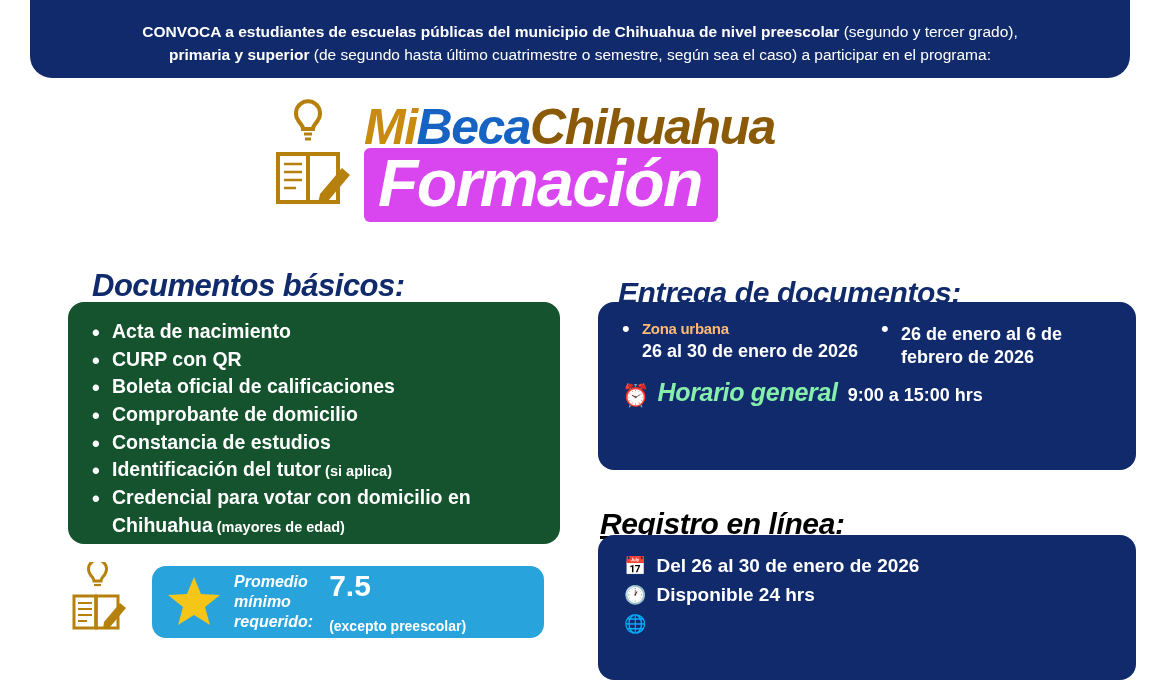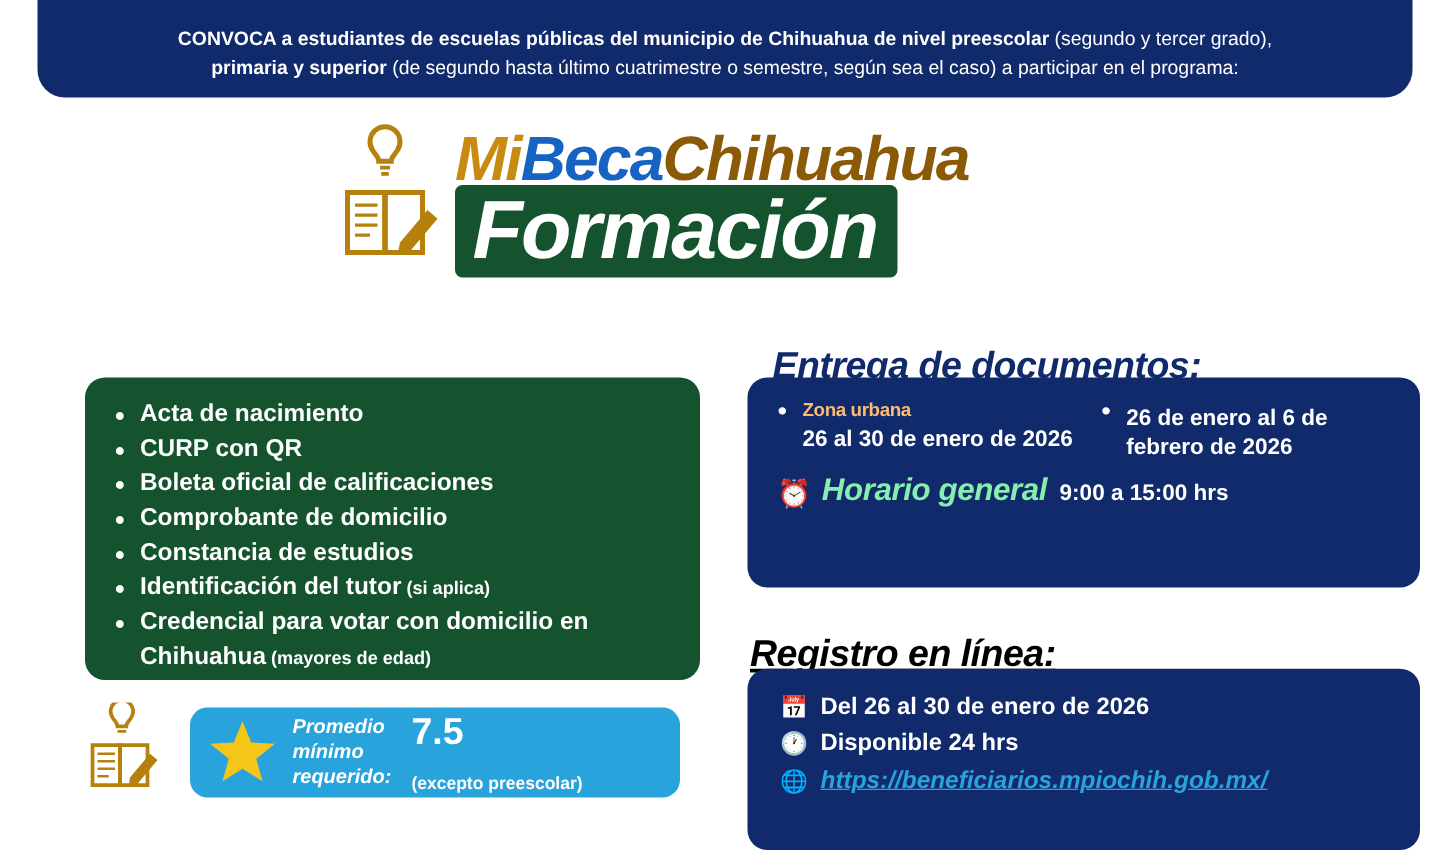--- a/index.html
+++ b/index.html
@@ -34,21 +34,21 @@
   .logo-line1 {
     position: absolute; left: 96px; top: 6px;
     font-size: 50px; font-weight: bold; letter-spacing: -1.5px;
     white-space: nowrap; font-style: italic;
   }
   .logo-line1 .mi { color:#C98A10; }
   .logo-line1 .beca { color:#1763C4; }
   .logo-line1 .chih { color:#8A5A06; }
   .logo-line2 {
     position: absolute; left: 96px; top: 56px;
-    background: #14532d; border-radius: 6px; padding: 2px 16px 6px 14px;
+    background: #d946ef; border-radius: 6px; padding: 2px 16px 6px 14px;
     display: inline-block;
   }
   .logo-line2 span {
     color: #ffffff; font-size: 66px; font-weight: bold; font-style: italic;
     letter-spacing: -1.5px; line-height: 1;
   }
 
   
   .docs-title {
     position: absolute; left: 92px; top: 268px;
@@ -168,20 +168,21 @@
       </svg>
     </div>
     <div class="logo-line1">
       <span class="mi">Mi</span><span class="beca">Beca</span><span class="chih">Chihuahua</span>
     </div>
     <div class="logo-line2">
       <span>Formación</span>
     </div>
   </div>
 
+  <div class="docs-title">Documentos básicos:</div>
   <div class="docs-card">
     <ul>
       <li><span>Acta de nacimiento</span><span class="small"></span></li>
       <li><span>CURP con QR</span><span class="small"></span></li>
       <li><span>Boleta oficial de calificaciones</span><span class="small"></span></li>
       <li><span>Comprobante de domicilio</span><span class="small"></span></li>
       <li><span>Constancia de estudios</span><span class="small"></span></li>
       <li><span>Identificación del tutor</span><span class="small"> (si aplica)</span></li>
       <li><span>Credencial para votar con domicilio en Chihuahua</span><span class="small"> (mayores de edad)</span></li>
     </ul>
@@ -240,17 +241,16 @@
     <div class="reg-line">
       <span class="emoji">📅</span>
       <span>Del 26 al 30 de enero de 2026</span>
     </div>
     <div class="reg-line">
       <span class="emoji">🕐</span>
       <span>Disponible 24 hrs</span>
     </div>
     <div class="reg-line">
       <span class="emoji">🌐</span>
-      <span class="reg-link">https://beneficiarios.mpiochih.gob.mx/</span>
     </div>
   </div>
 
 </div>
 
 </body></html>

